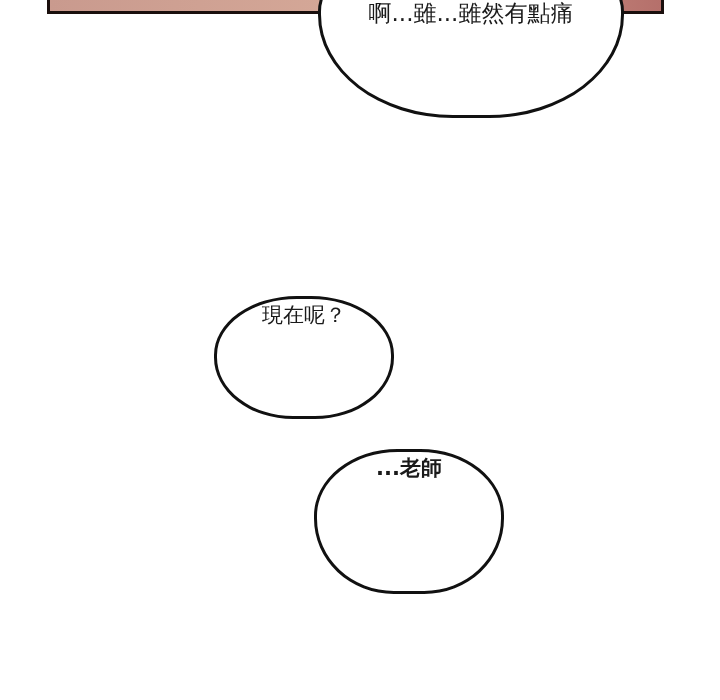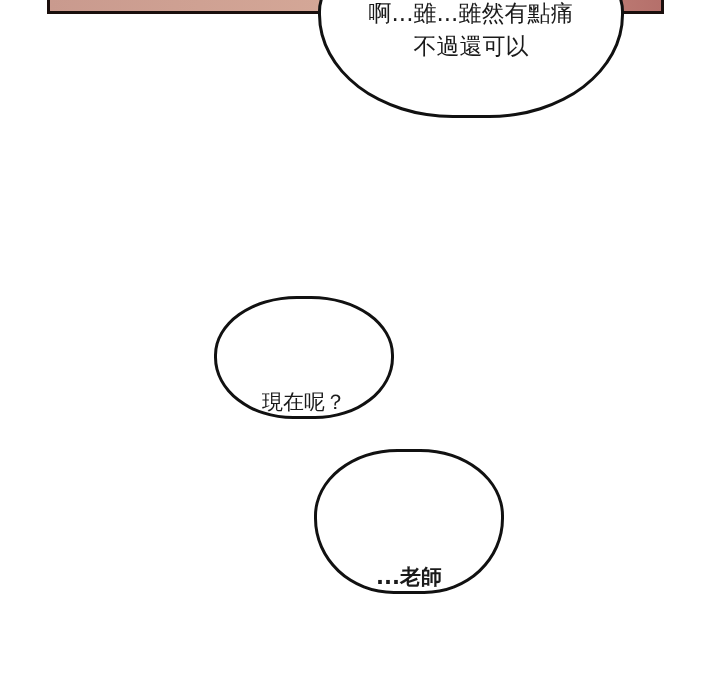--- a/index.html
+++ b/index.html
@@ -7,21 +7,21 @@
     width: 720px; height: 700px; background: #ffffff; position: relative; overflow: hidden;
     font-family: "DejaVu Sans", sans-serif;
   }
   .panel {
     position: absolute; left: 47px; top: -20px; width: 611px; height: 31px;
     border: 3px solid #1a0f0d; border-top: none;
     background: linear-gradient(90deg, #c99a8e 0%, #d4a797 45%, #c98d82 75%, #b5706b 100%);
   }
   .bubble {
     position: absolute; background: #fff; border: 3px solid #111;
-    display: flex; flex-direction: column; align-items: center; justify-content: flex-end;
+    display: flex; flex-direction: column; align-items: center; justify-content: flex-start;
     color: #1a1a1a; text-align: center; box-sizing: border-box;
   }
   .bubble-top {
     left: 318px; top: -60px; width: 306px; height: 178px;
     border-radius: 42% 42% 44% 44% / 40% 40% 58% 58%;
     justify-content: flex-start; padding-top: 54px;
     font-size: 23px; line-height: 33px;
   }
   .bubble-now {
     left: 214px; top: 296px; width: 180px; height: 123px;
@@ -34,21 +34,20 @@
     font-size: 21px; padding-top: 2px; font-weight: bold;
   }
 </style>
 </head>
 <body>
 
 <div class="panel"></div>
 
 <div class="bubble bubble-top">
   <div>啊...雖...雖然有點痛</div>
-  <div>不過還可以</div>
 </div>
 
 <div class="bubble bubble-now">
   <div>現在呢？</div>
 </div>
 
 <div class="bubble bubble-teacher">
   <div>...老師</div>
 </div>
 

